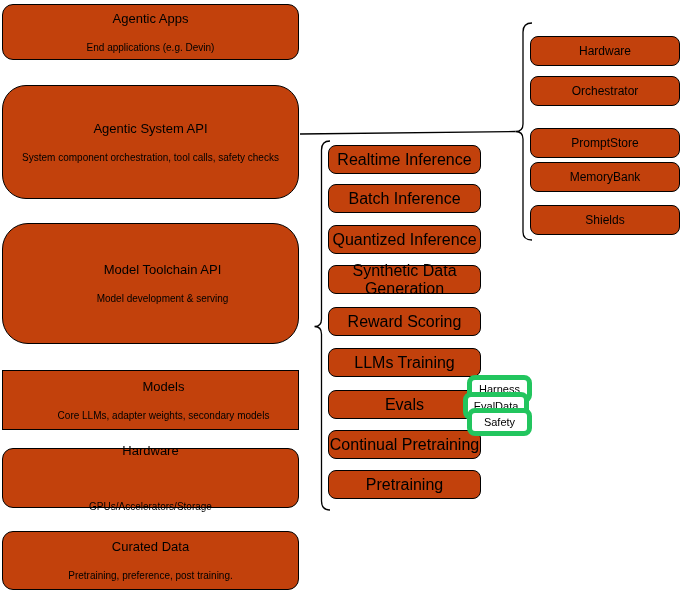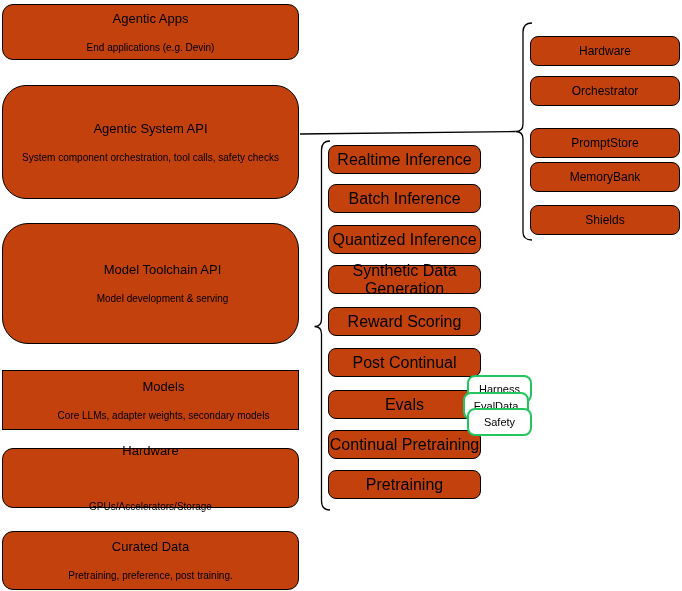--- a/index.html
+++ b/index.html
@@ -39,21 +39,21 @@
   .sv4 { top: 265px; } .sv5 { top: 307px; } .sv6 { top: 348px; }
   .sv7 { top: 390px; } .sv8 { top: 430px; } .sv9 { top: 470px; }
   
   .sys { left: 530px; width: 150px; height: 30px; border-radius: 8px; font-size: 12px; }
   .sy1 { top: 36px; } .sy2 { top: 76px; } .sy3 { top: 128px; }
   .sy4 { top: 162px; } .sy5 { top: 205px; }
   
   .tag {
     position: absolute;
     box-sizing: border-box;
-    border: 2px solid #22c55e;
+    border: 5px solid #22c55e;
     background: #ffffff;
     border-radius: 8px;
     height: 28px;
     display: flex;
     align-items: center;
     justify-content: center;
     font-size: 11px;
     z-index: 3;
   }
   .tg1 { left: 467px; top: 375px; width: 65px; }
@@ -95,21 +95,21 @@
   <div class="box big lb6">
     <div class="title">Curated Data</div>
     <div class="subtitle">Pretraining, preference, post training.</div>
   </div>
 
   <div class="box svc sv1">Realtime Inference</div>
   <div class="box svc sv2">Batch Inference</div>
   <div class="box svc sv3">Quantized Inference</div>
   <div class="box svc sv4">Synthetic Data Generation</div>
   <div class="box svc sv5">Reward Scoring</div>
-  <div class="box svc sv6">Post Continual</div>
+  <div class="box svc sv6">LLMs Training</div>
   <div class="box svc sv7">Evals</div>
   <div class="box svc sv8">Continual Pretraining</div>
   <div class="box svc sv9">Pretraining</div>
 
   <div class="tag tg1">Harness</div>
   <div class="tag tg2">EvalData</div>
   <div class="tag tg3">Safety</div>
 
   <div class="box sys sy1">Hardware</div>
   <div class="box sys sy2">Orchestrator</div>

